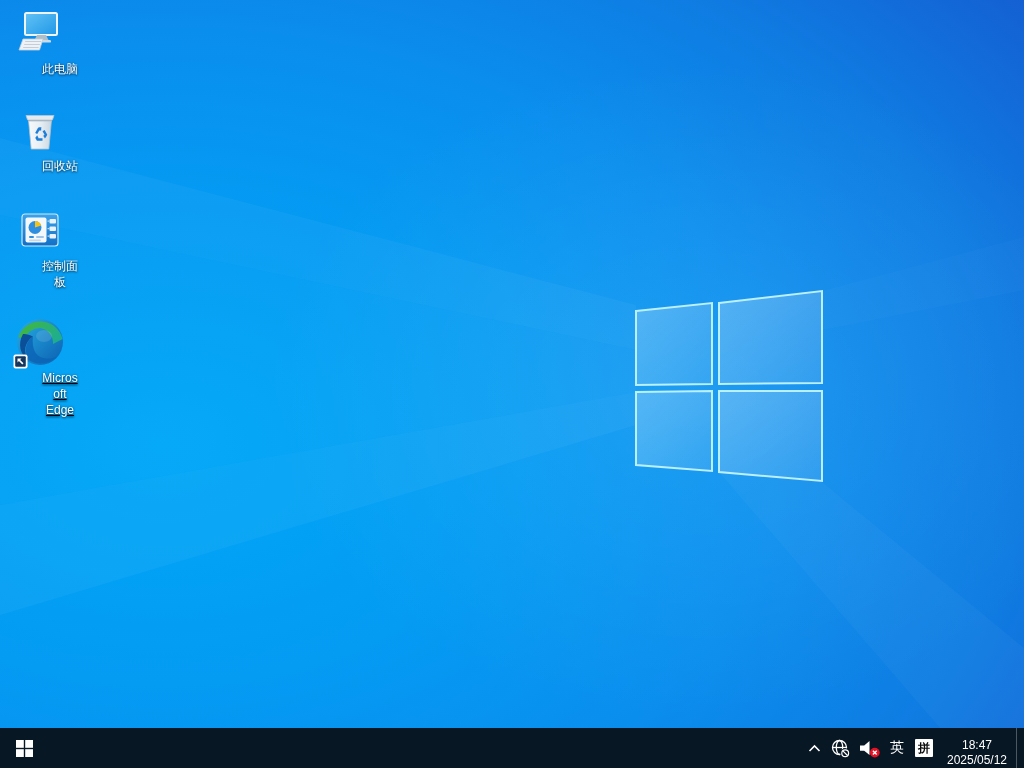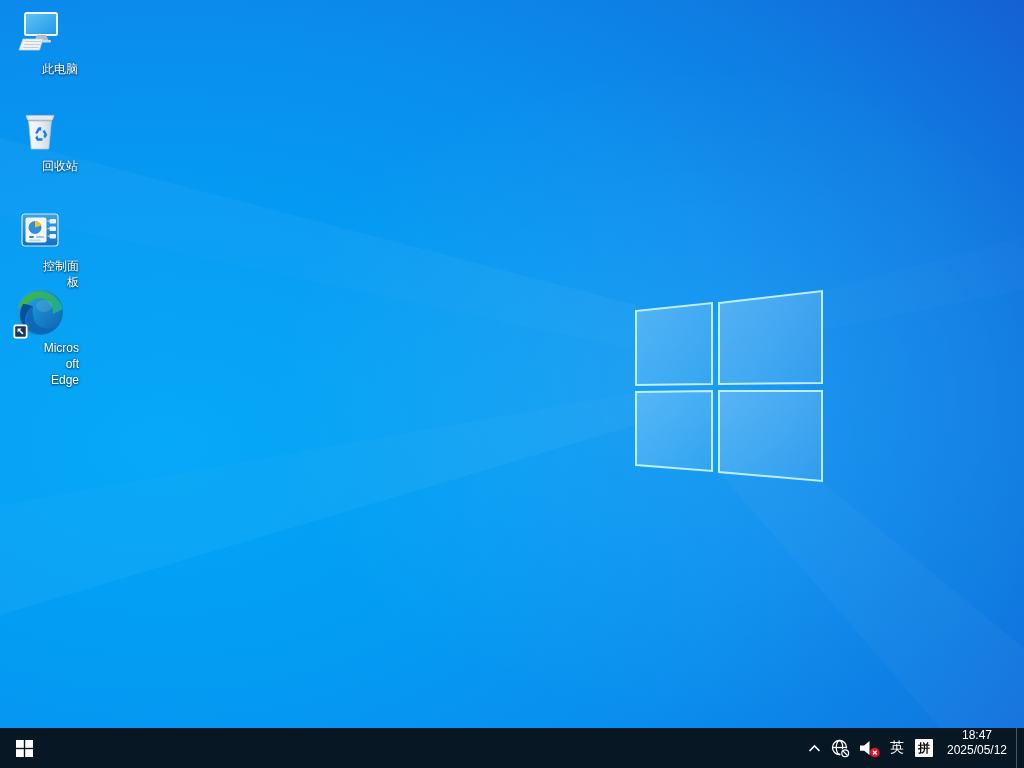--- a/index.html
+++ b/index.html
@@ -19,47 +19,47 @@
 
   
   .icon-col{position:absolute;left:1px;top:0;width:78px;}
   .dicon{
     position:absolute;left:0;width:78px;
     display:flex;flex-direction:column;align-items:center;
     cursor:default;
   }
   .dicon .art{width:50px;height:50px;display:flex;align-items:center;justify-content:center;}
   .dicon .lbl{
-    margin-top:3px;max-width:76px;text-align:right;
+    margin-top:3px;max-width:76px;text-align:center;
     font-size:12px;line-height:16px;color:#ffffff;
     text-shadow:0 1px 2px rgba(0,0,0,.65), 0 0 3px rgba(0,0,0,.35);
     word-break:break-word;
     padding-left:40px;
   }
-  .di-1{top:8px;}  .di-2{top:106px;font-family:Liberation Mono, monospace;}  .di-3{top:205px;font-family:Liberation Serif, serif;}  .di-4{top:287px;}
+  .di-1{top:8px;}  .di-2{top:106px;font-family:Liberation Mono, monospace;}  .di-3{top:205px;font-family:Liberation Serif, serif;}  .di-4{top:317px;text-decoration:underline;}
 
   
   .taskbar{
     position:absolute;left:0;bottom:0;width:1024px;height:40px;
     background:#081724;display:flex;align-items:stretch;
     color:#fff;
   }
   .start-btn{width:48px;display:flex;align-items:center;justify-content:center;}
   .tray{margin-left:auto;display:flex;align-items:stretch;height:100%;}
   .tray-item{display:flex;align-items:center;justify-content:center;height:100%;}
   .ti-chevron{width:26px;}
   .ti-net{width:27px;}
   .ti-vol{width:30px;}
   .ti-lang{width:26px;font-size:14px;}
   .ti-ime{width:28px;}
   .ime-box{
     width:18px;height:18px;background:#ffffff;color:#0b0b0b;border-radius:1px;
     font-size:12px;line-height:18px;text-align:center;font-weight:bold;
   }
-  .ti-clock{width:78px;flex-direction:column;justify-content:flex-start;
+  .ti-clock{width:78px;flex-direction:column;justify-content:flex-end;
     font-size:12px;line-height:15px;text-align:center;}
   .show-desktop{width:7px;border-left:1px solid rgba(255,255,255,.28);}
 </style>
 </head>
 <body>
 
 <div class="desktop">
 
   <svg class="wall" viewBox="0 0 1024 728" aria-hidden="true">
     <defs>

